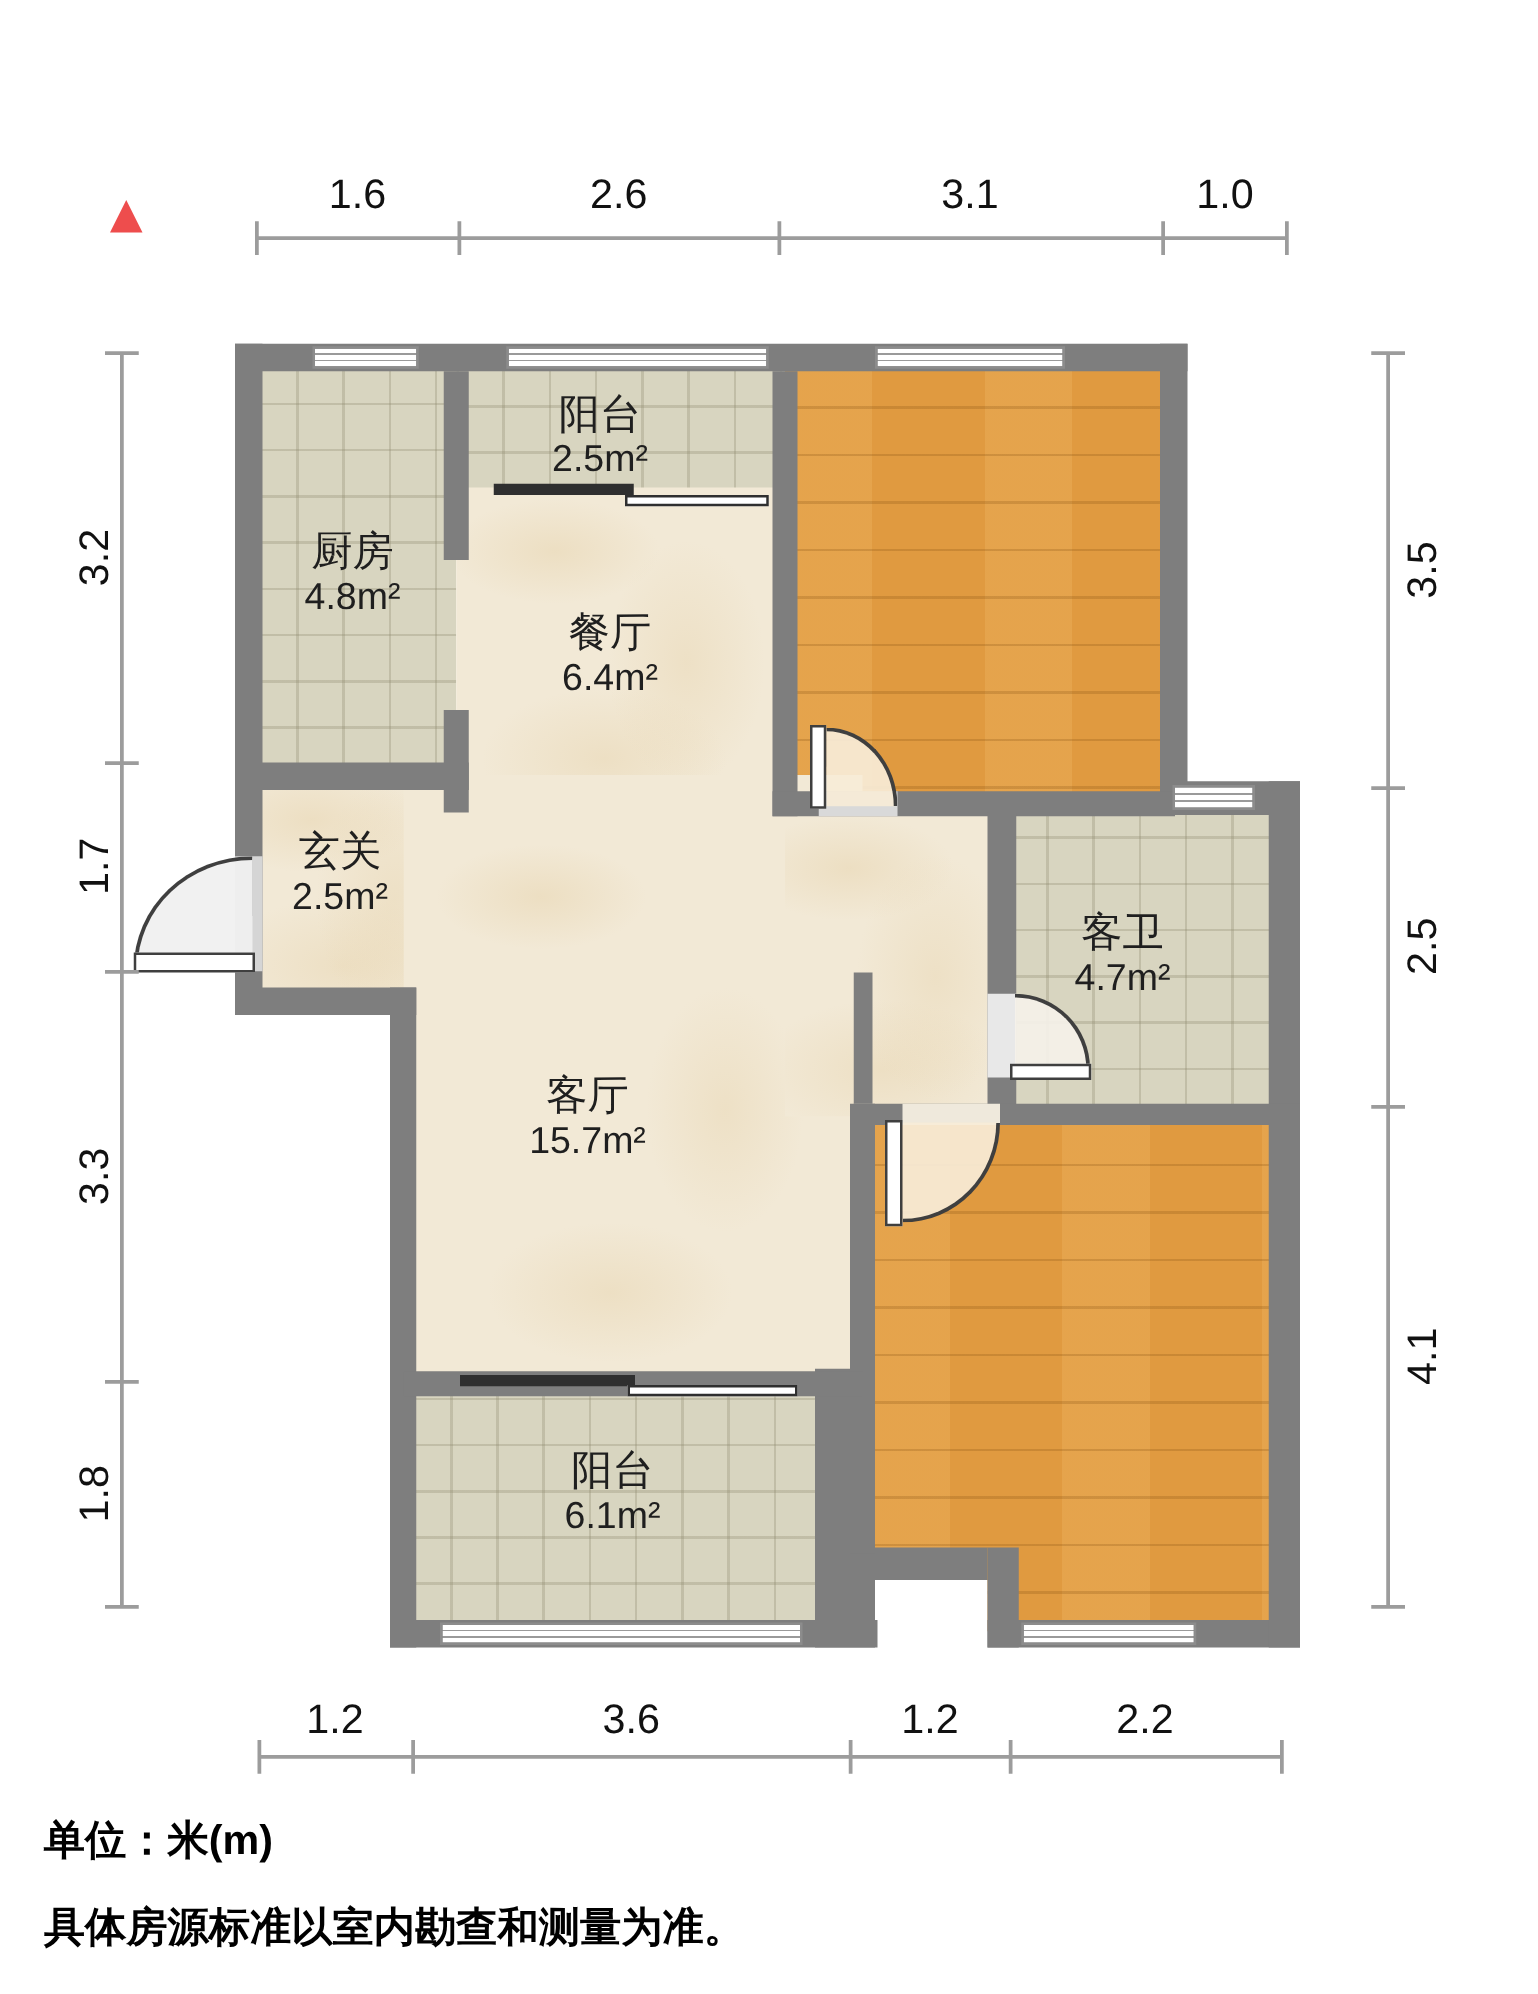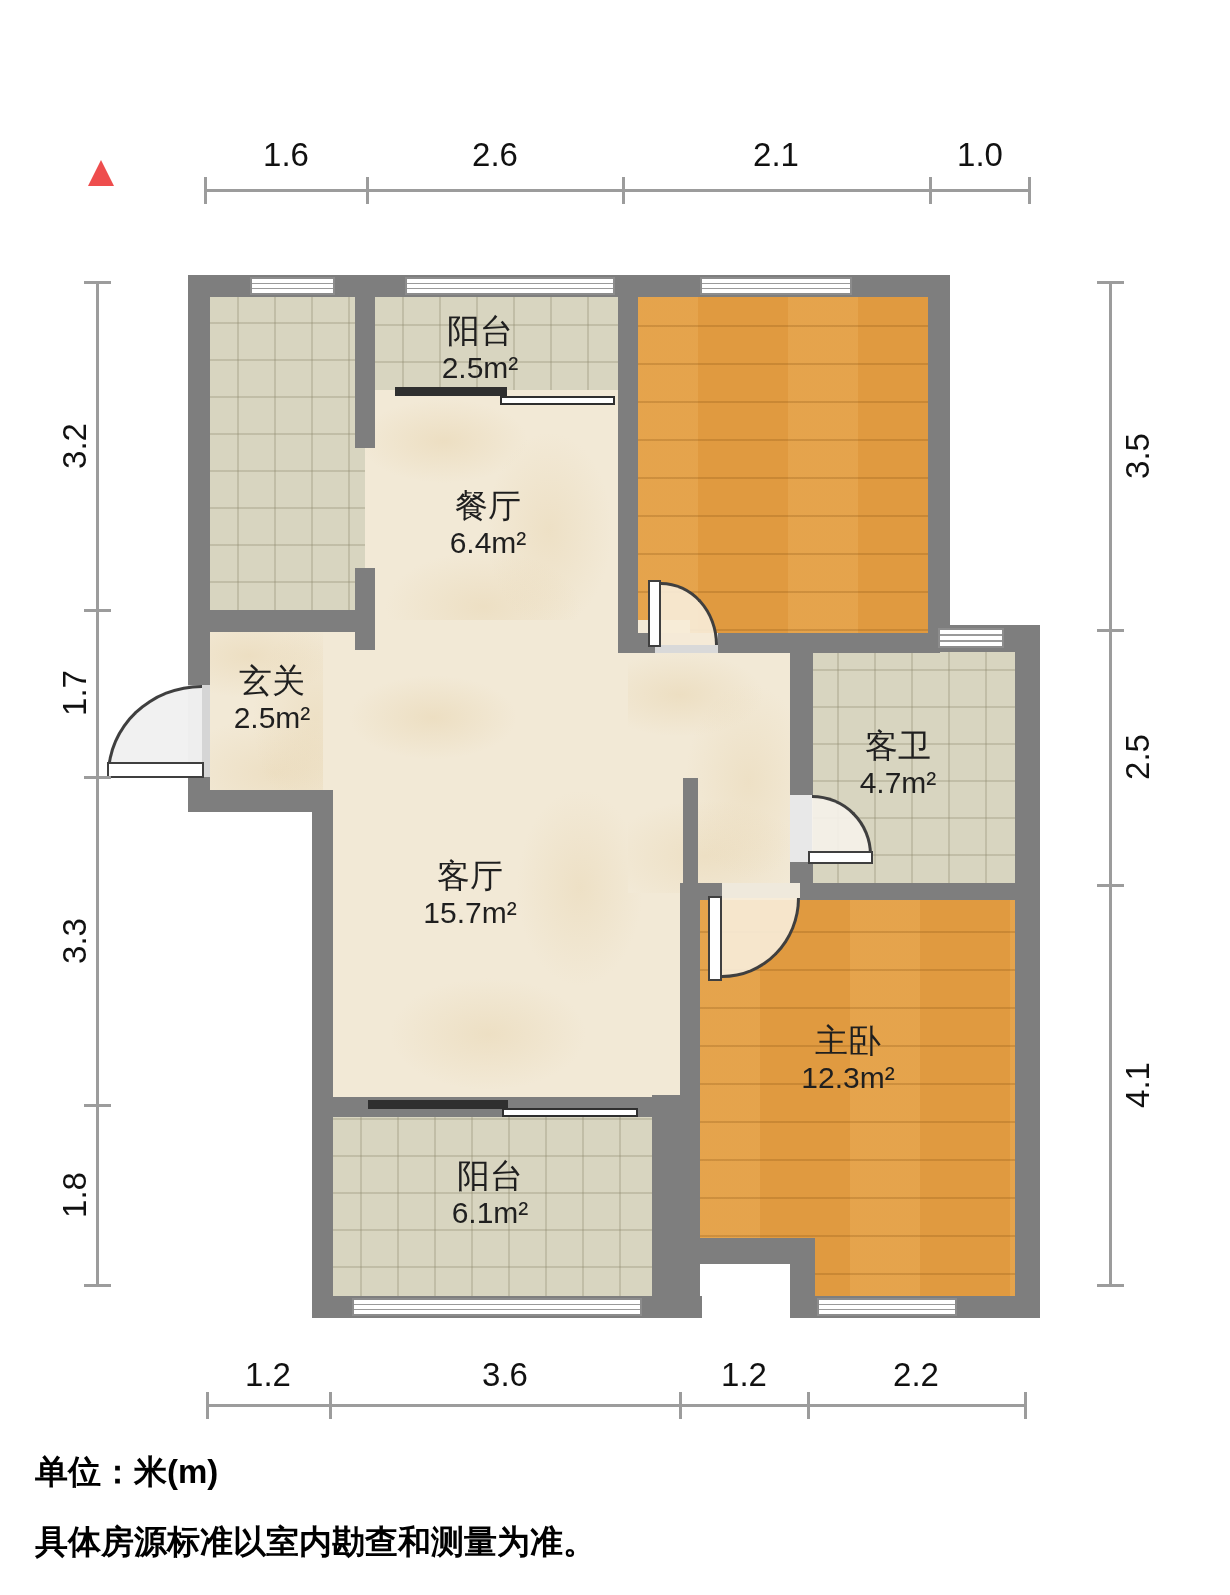--- a/index.html
+++ b/index.html
@@ -122,54 +122,54 @@
 
   <div class="slide-dark z5" style="left:395px;top:387px;width:112px;height:9px;"></div>
   <div class="slide-white z5" style="left:500px;top:396px;width:115px;height:9px;"></div>
   <div class="slide-dark z5" style="left:368px;top:1100px;width:140px;height:9px;"></div>
   <div class="slide-white z5" style="left:502px;top:1108px;width:136px;height:9px;"></div>
 
   <div class="room-label" style="left:390px;top:312px;">
     <span class="rname">阳台</span>
     <span class="rarea">2.5m²</span>
   </div>
+  <div class="room-label" style="left:192px;top:422px;">
+    <span class="rname">厨房</span>
+    <span class="rarea">4.8m²</span>
+  </div>
   <div class="room-label" style="left:398px;top:487px;">
     <span class="rname">餐厅</span>
     <span class="rarea">6.4m²</span>
   </div>
   <div class="room-label" style="left:182px;top:662px;">
     <span class="rname">玄关</span>
     <span class="rarea">2.5m²</span>
   </div>
   <div class="room-label" style="left:808px;top:727px;">
     <span class="rname">客卫</span>
     <span class="rarea">4.7m²</span>
   </div>
   <div class="room-label" style="left:380px;top:857px;">
     <span class="rname">客厅</span>
     <span class="rarea">15.7m²</span>
-  </div>
-  <div class="room-label" style="left:758px;top:1022px;">
-    <span class="rname">主卧</span>
-    <span class="rarea">12.3m²</span>
   </div>
   <div class="room-label" style="left:400px;top:1157px;">
     <span class="rname">阳台</span>
     <span class="rarea">6.1m²</span>
   </div>
 
   <div class="dim-line" style="left:205px;top:189px;width:825px;height:3px;"></div>
   <div class="tick-v" style="left:204px;top:177px;"></div>
   <div class="tick-v" style="left:366px;top:177px;"></div>
   <div class="tick-v" style="left:622px;top:177px;"></div>
   <div class="tick-v" style="left:929px;top:177px;"></div>
   <div class="tick-v" style="left:1028px;top:177px;"></div>
   <div class="dim-label" style="left:246px;top:136px;">1.6</div>
   <div class="dim-label" style="left:455px;top:136px;">2.6</div>
-  <div class="dim-label" style="left:736px;top:136px;">2.1</div>
+  <div class="dim-label" style="left:736px;top:136px;">3.1</div>
   <div class="dim-label" style="left:940px;top:136px;">1.0</div>
 
   <div class="dim-line" style="left:207px;top:1404px;width:818px;height:3px;"></div>
   <div class="tick-v" style="left:206px;top:1392px;"></div>
   <div class="tick-v" style="left:329px;top:1392px;"></div>
   <div class="tick-v" style="left:679px;top:1392px;"></div>
   <div class="tick-v" style="left:807px;top:1392px;"></div>
   <div class="tick-v" style="left:1024px;top:1392px;"></div>
   <div class="dim-label" style="left:228px;top:1356px;">1.2</div>
   <div class="dim-label" style="left:465px;top:1356px;">3.6</div>

